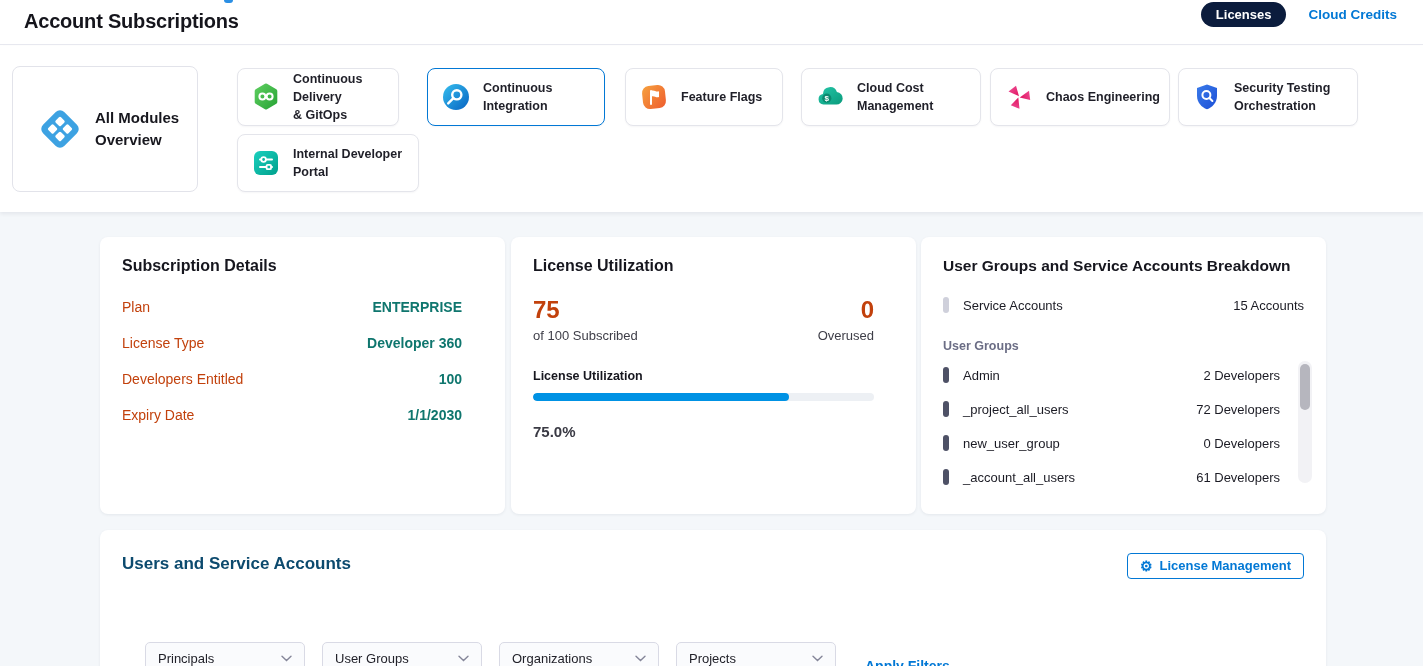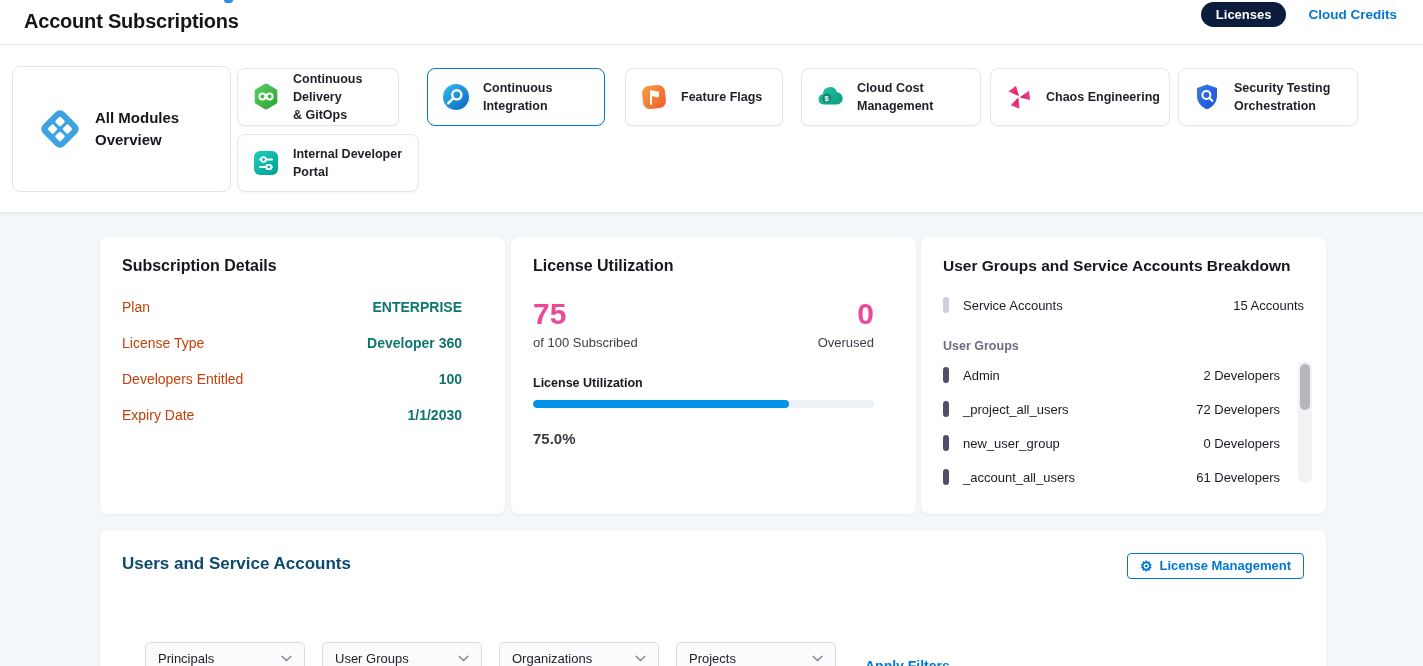--- a/index.html
+++ b/index.html
@@ -9,41 +9,41 @@
   
   .header { position:absolute; left:0; top:0; width:100%; height:45px; background:#fff; border-bottom:1px solid #E7E8EF; z-index:5; }
   .page-title { position:absolute; left:24px; top:10px; font-size:20px; font-weight:bold; color:#15151C; letter-spacing:-0.2px; }
   .clipped-dot { position:absolute; left:224px; top:0; width:9px; height:3px; background:#2B8FE4; border-radius:0 0 3px 3px; }
   .header-nav { position:absolute; right:26px; top:2px; display:flex; align-items:center; gap:22px; }
   .pill-btn { background:#0B1C3D; color:#fff; font-size:13px; font-weight:bold; border:none; border-radius:999px; padding:5px 15px; cursor:pointer; }
   .text-link { color:#0278D5; font-size:13.5px; font-weight:bold; cursor:pointer; }
 
   
   .modules { position:absolute; left:0; top:46px; width:100%; height:166px; background:#fff; box-shadow:0 2px 4px rgba(20,20,40,0.07); z-index:4; }
-  .overview-card { position:absolute; left:12px; top:20px; width:219px; height:126px; background:#fff; border:1px solid #E2E3EA; border-radius:8px; display:flex; align-items:center; gap:12px; padding-left:24px; cursor:pointer; }
+  .overview-card { position:absolute; left:12px; top:20px; width:186px; height:126px; background:#fff; border:1px solid #E2E3EA; border-radius:8px; display:flex; align-items:center; gap:12px; padding-left:24px; cursor:pointer; }
   .overview-label { font-size:15px; font-weight:bold; color:#17171E; line-height:1.5; white-space:pre-line; }
   .tile { position:absolute; top:22px; height:58px; background:#fff; border:1px solid #E4E5EB; border-radius:8px; display:flex; align-items:center; gap:12px; padding-left:13px; box-shadow:0 1px 2px rgba(20,20,40,0.04); cursor:pointer; }
   .tile.selected { border:1.5px solid #0278D5; }
   .tile-label { font-size:12.5px; font-weight:bold; color:#1F1F28; line-height:1.45; white-space:pre-line; }
   .tile-icon { flex:0 0 auto; display:flex; }
 
   
   .lower { position:absolute; left:0; top:212px; width:100%; height:456px; background:#F4F7FA; }
   .card { position:absolute; background:#fff; border-radius:8px; box-shadow:0 1px 3px rgba(40,50,80,0.08); }
   .card-title { font-size:16px; font-weight:bold; color:#16161E; }
 
   #card-sub { left:100px; top:25px; width:405px; height:277px; padding:20px 22px; }
   .kv-rows { margin-top:14px; padding-right:21px; }
   .kv-row { display:flex; justify-content:space-between; align-items:center; height:36px; }
   .kv-label { font-size:14px; color:#c2410c; }
   .kv-value { font-size:14px; font-weight:bold; color:#0f766e; }
 
   #card-util { left:511px; top:25px; width:405px; height:277px; padding:20px 22px; }
   .stats { display:flex; justify-content:space-between; margin-top:22px; padding-right:20px; }
-  .stat-num { font-size:30px; font-weight:bold; color:#ec4899; line-height:1.1; }
+  .stat-num { font-size:24px; font-weight:bold; color:#c2410c; line-height:1.1; }
   .stat-cap { font-size:13px; color:#3E3E48; margin-top:5px; }
   .stat-right { text-align:right; }
   .bar-label { font-size:12.5px; font-weight:bold; color:#17171F; margin-top:26px; }
   .bar-track { margin-top:10px; margin-right:20px; height:8px; border-radius:4px; background:#EDF0F4; position:relative; overflow:hidden; }
   .bar-fill { position:absolute; left:0; top:0; height:100%; border-radius:4px; background:#0092E4; }
   .percent { font-size:15px; font-weight:bold; color:#3A3A44; margin-top:22px; }
 
   #card-groups { left:921px; top:25px; width:405px; height:277px; padding:20px 22px; }
   .sa-row { display:flex; align-items:center; margin-top:22px; }
   .marker { width:6px; height:16px; border-radius:3px; margin-right:14px; flex:0 0 auto; }

